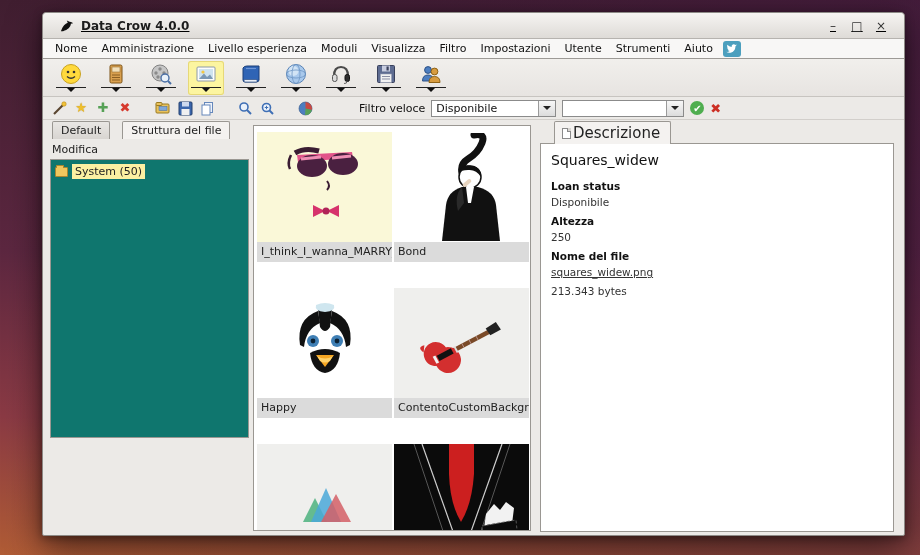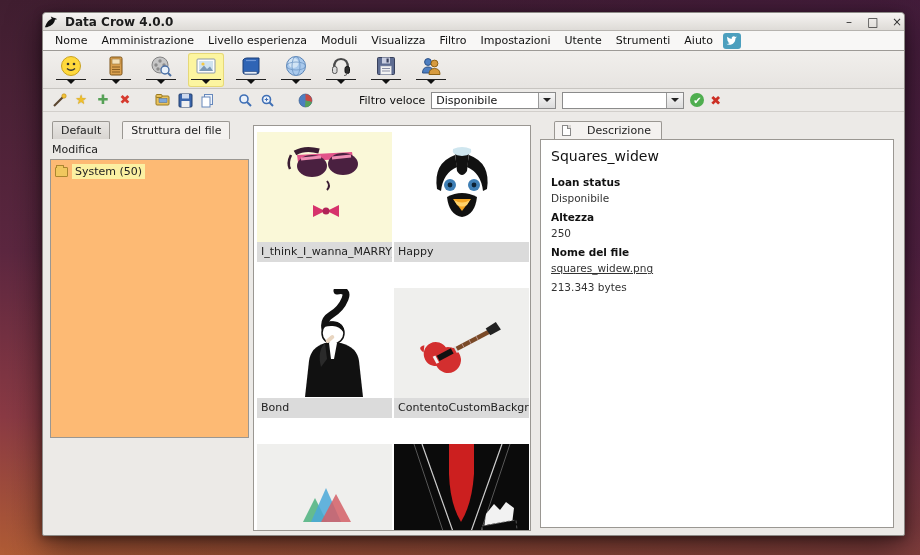--- a/index.html
+++ b/index.html
@@ -12,23 +12,23 @@
     position:relative;
   }
 
   
   .window {
     position:absolute; left:42px; top:12px; width:863px; height:524px;
     background:#ECEAE7; border:1px solid #8d8a86; border-radius:4px 4px 2px 2px;
     box-shadow:0 12px 34px rgba(0,0,0,.55), 0 2px 8px rgba(0,0,0,.35);
   }
   .titlebar {
-    height:18px; display:flex; align-items:center; padding:0 0;
+    height:26px; display:flex; align-items:center; padding:0 16px;
     background:linear-gradient(#f6f4f2,#dedbd7);
-    border-bottom:1px solid #b6b3af; border-radius:4px 4px 0 0;
+    border-bottom:1px solid #b6b3af; border-radius:4px 4px 0 0;text-decoration:underline;
   }
   .titlebar .app-icon { width:15px; height:15px; margin-right:7px; }
   .titlebar .title { font-size:12px; font-weight:bold; color:#1c1c1c; flex:1; }
   .winbtns { display:flex; gap:10px; align-items:center; }
   .winbtn { font-size:12px; color:#333; width:14px; text-align:center; cursor:default; line-height:14px; }
 
   
   .menubar {
     height:20px; background:#f8f7f6; border-bottom:1px solid #9d9a96;
     display:flex; align-items:center; padding:0 6px; gap:2px;
@@ -70,41 +70,41 @@
   
   .content { position:absolute; left:0; top:104px; width:861px; height:418px; }
 
   
   .left-panel { position:absolute; left:7px; top:4px; width:199px; height:410px; }
   .tabs { display:flex; gap:12px; padding-left:2px; }
   .tab { font-size:11px; padding:2px 8px 2px 8px; border:1px solid #9a9792; border-bottom:none;
     background:linear-gradient(#e9e7e4,#d8d5d1); border-radius:2px 2px 0 0; color:#222; }
   .tab.active { background:#f4f2f0; position:relative; z-index:2; }
   .edit-label { font-size:11px; color:#222; margin:4px 0 3px 2px; }
-  .tree-box { background:#fdba74; border:1px solid #9a9792; height:279px; padding:4px; }
+  .tree-box { background:#0f766e; border:1px solid #9a9792; height:279px; padding:4px; }
   .tree-item { display:flex; align-items:center; gap:4px; font-size:11px; }
   .tree-item .t-label { background:#fbf0a2; padding:1px 3px; color:#222; }
   .folder-icon { width:13px; height:10px; background:#f0c75e; border:1px solid #ab862f; border-radius:1px; position:relative; }
   .folder-icon:before { content:""; position:absolute; top:-3px; left:0; width:6px; height:2px; background:#f0c75e; border:1px solid #ab862f; border-bottom:none; border-radius:1px 1px 0 0; }
 
   
   .thumb-panel { position:absolute; left:210px; top:8px; width:278px; height:406px;
     background:#fff; border:1px solid #9a9792; overflow:hidden; padding:6px 2px 0 3px; }
   .thumb-grid { display:grid; grid-template-columns:135px 135px; column-gap:2px; row-gap:26px; }
   .thumb-cell { width:135px; }
   .thumb-img { height:110px; display:flex; align-items:center; justify-content:center; overflow:hidden; }
   .thumb-label { height:20px; background:#dbdbdb; font-size:11px; color:#222; padding:3px 4px 0 4px;
     white-space:nowrap; overflow:hidden; }
   .bg-cream { background:#faf8d8; }
   .bg-lightgray { background:#efefed; }
   .bg-black { background:#0b0b0b; }
 
   
   .right-panel { position:absolute; left:497px; top:4px; width:354px; height:410px; }
-  .desc-tab { display:inline-flex; align-items:center; gap:16px; font-size:11px; color:#222;
+  .desc-tab { display:inline-flex; align-items:center; gap:2px; font-size:15px; color:#222;
     border:1px solid #9a9792; border-bottom:none; background:#f4f2f0; padding:2px 10px 2px 7px;
     border-radius:2px 2px 0 0; margin-left:14px; position:relative; z-index:2; }
   .page-icon { width:9px; height:11px; background:#fff; border:1px solid #8a8a8a; position:relative; }
   .page-icon:before { content:""; position:absolute; right:-1px; top:-1px; width:3px; height:3px; background:#d8d5d1; border-left:1px solid #8a8a8a; border-bottom:1px solid #8a8a8a; }
   .desc-box { background:#fff; border:1px solid #9a9792; height:389px; margin-top:-1px; padding:8px 10px; }
   .desc-title { font-size:14px; font-weight:normal; color:#111; margin-bottom:10px; }
   .field { margin-bottom:1px; }
   .field .f-label { font-size:10.5px; font-weight:bold; color:#111; padding:2px 0; }
   .field .f-value { font-size:10.5px; color:#333; padding:2px 0 4px 0; }
   .field .f-value.link { text-decoration:underline; color:#333; }
@@ -368,50 +368,50 @@
               <path d="M56 66 L68 72 L56 78 Z" fill="#d6336c"></path>
               <path d="M82 66 L70 72 L82 78 Z" fill="#d6336c"></path>
               <circle cx="69" cy="72" r="3.5" fill="#b02458"></circle>
             </svg>
           </div>
           <div class="thumb-label">I_think_I_wanna_MARRY_YOU</div>
         </div>
 
         <div class="thumb-cell">
           <div class="thumb-img">
+            <svg width="76" height="108" viewBox="0 0 76 108">
+              <path d="M50 2 Q62 0 58 10 Q54 20 44 26 Q36 31 38 40" stroke="#111" stroke-width="7" fill="none" stroke-linecap="round"></path>
+              <circle cx="46" cy="44" r="11" fill="#fff" stroke="#111" stroke-width="1.5"></circle>
+              <path d="M35 40 Q38 30 48 33 Q58 34 57 44 Q52 36 44 37 Q37 37 35 40Z" fill="#111"></path>
+              <path d="M18 108 L22 72 Q24 58 38 54 L54 54 Q70 58 72 72 L76 108 Z" fill="#111"></path>
+              <path d="M42 54 L50 54 L47 70 L44 70 Z" fill="#fff"></path>
+              <path d="M38 54 Q30 62 34 78 L40 70 Z" fill="#2a2a2a"></path>
+              <rect x="38" y="48" width="10" height="4" rx="2" fill="#e8d5c0" transform="rotate(-40 43 50)"></rect>
+            </svg>
+          </div>
+          <div class="thumb-label">Bond</div>
+        </div>
+
+        <div class="thumb-cell">
+          <div class="thumb-img">
             <svg width="70" height="84" viewBox="0 0 70 84">
               <path d="M10 44 Q6 18 28 10 L30 22 Q16 28 14 46 Z" fill="#111"></path>
               <path d="M60 44 Q64 18 42 10 L40 22 Q54 28 56 46 Z" fill="#111"></path>
               <path d="M28 8 Q35 4 42 8 L40 26 Q35 34 30 26 Z" fill="#111"></path>
               <path d="M26 4 Q35 0 44 4 Q46 10 35 11 Q24 10 26 4Z" fill="#cfe6ef"></path>
               <circle cx="23" cy="40" r="6" fill="#3f7fb5"></circle>
                 <circle cx="23" cy="40" r="2.4" fill="#0c2234"></circle>
               <circle cx="47" cy="40" r="6" fill="#3f7fb5"></circle>
                 <circle cx="47" cy="40" r="2.4" fill="#0c2234"></circle>
               <path d="M20 52 Q35 44 50 52 Q48 70 35 72 Q22 70 20 52Z" fill="#111"></path>
               <path d="M26 54 L44 54 L35 66 Z" fill="#f5a623"></path>
               <path d="M27 55 Q35 60 43 55 L40 60 Q35 63 30 60 Z" fill="#ffd26b"></path>
             </svg>
           </div>
           <div class="thumb-label">Happy</div>
-        </div>
-
-        <div class="thumb-cell">
-          <div class="thumb-img">
-            <svg width="76" height="108" viewBox="0 0 76 108">
-              <path d="M50 2 Q62 0 58 10 Q54 20 44 26 Q36 31 38 40" stroke="#111" stroke-width="7" fill="none" stroke-linecap="round"></path>
-              <circle cx="46" cy="44" r="11" fill="#fff" stroke="#111" stroke-width="1.5"></circle>
-              <path d="M35 40 Q38 30 48 33 Q58 34 57 44 Q52 36 44 37 Q37 37 35 40Z" fill="#111"></path>
-              <path d="M18 108 L22 72 Q24 58 38 54 L54 54 Q70 58 72 72 L76 108 Z" fill="#111"></path>
-              <path d="M42 54 L50 54 L47 70 L44 70 Z" fill="#fff"></path>
-              <path d="M38 54 Q30 62 34 78 L40 70 Z" fill="#2a2a2a"></path>
-              <rect x="38" y="48" width="10" height="4" rx="2" fill="#e8d5c0" transform="rotate(-40 43 50)"></rect>
-            </svg>
-          </div>
-          <div class="thumb-label">Bond</div>
         </div>
 
         <div class="thumb-cell">
           <div class="thumb-img bg-lightgray">
             <svg width="100" height="70" viewBox="0 0 100 70">
               <g transform="rotate(-28 50 40)">
                 <rect x="38" y="36" width="44" height="4.5" fill="#7a4a28"></rect>
                 <line x1="44" y1="36" x2="44" y2="40.5" stroke="#caa" stroke-width=".7"></line>
                   <line x1="52" y1="36" x2="52" y2="40.5" stroke="#caa" stroke-width=".7"></line>
                   <line x1="60" y1="36" x2="60" y2="40.5" stroke="#caa" stroke-width=".7"></line>

